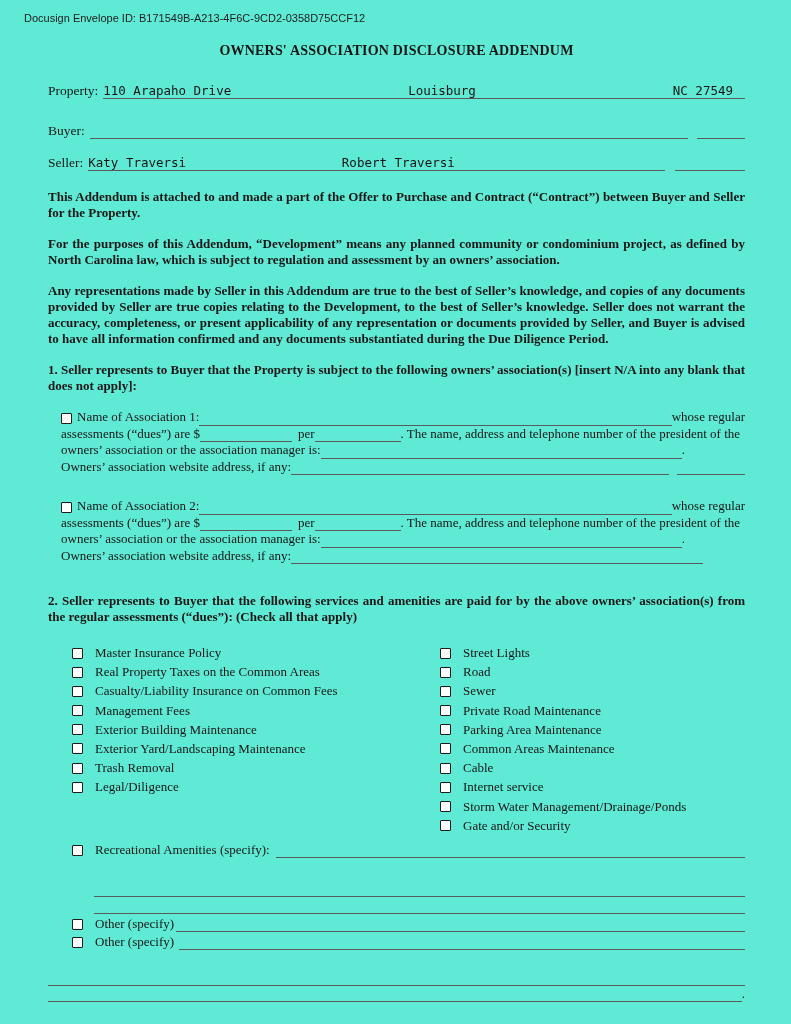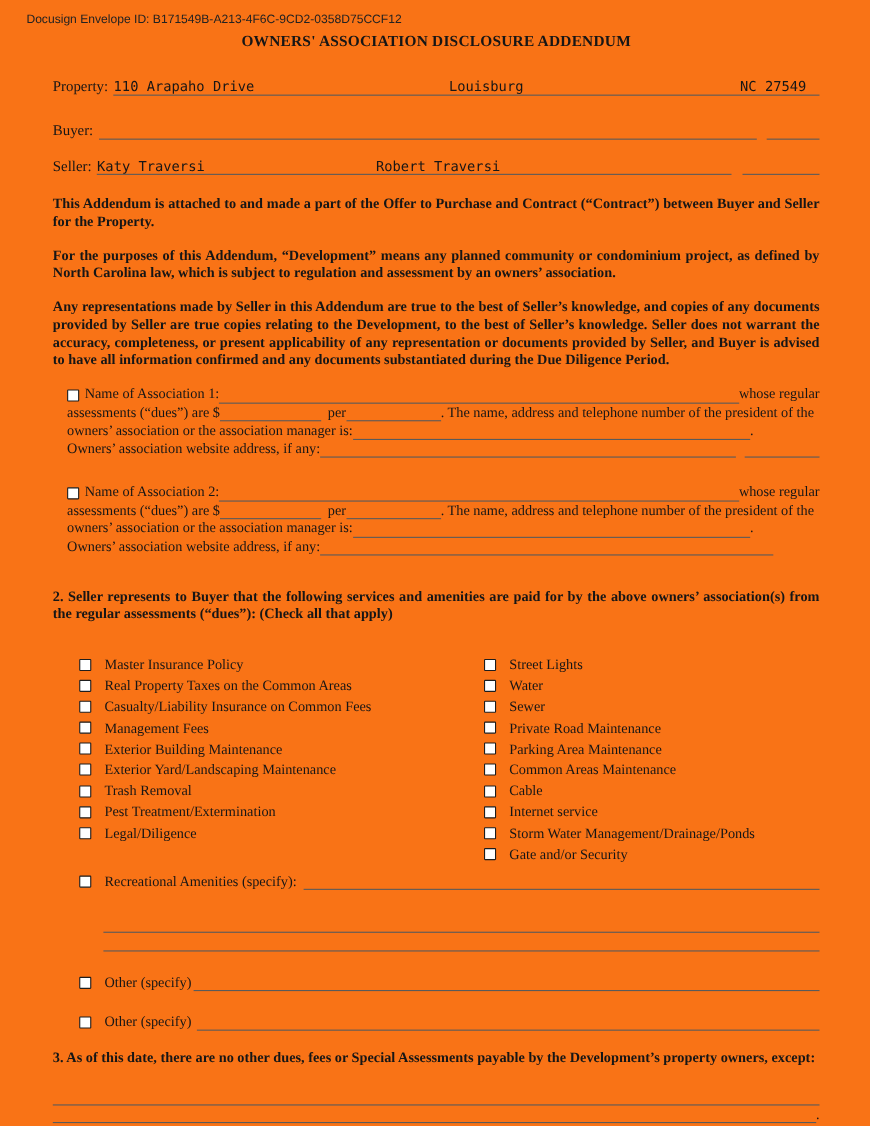--- a/index.html
+++ b/index.html
@@ -1,24 +1,24 @@
 <!DOCTYPE html>
 <html><head>
 <meta charset="utf-8">
 <style>
   html,body{margin:0;padding:0;background:#ffffff;}
   .page{
     position:relative;
     width:791px;height:1024px;
-    background:#f97316;
+    background:#5eead4;
     color:#161616;
     font-family:"Liberation Serif", serif;
     font-size:13px;
     box-sizing:border-box;
-    padding:0 46px 0 48px;
+    padding:12px 46px 0 48px;
     overflow:hidden;
   }
   .docusign{
     position:absolute;left:24px;top:12px;
     font-family:"Liberation Sans", sans-serif;
     font-size:11px;color:#222;
   }
   .title{
     text-align:center;font-weight:bold;font-size:14px;
     padding-top:31px;letter-spacing:.2px;
@@ -44,30 +44,30 @@
   .aline{display:flex;align-items:flex-end;}
   .aline .txt{white-space:nowrap;}
   .blank{flex:1;border-bottom:1px solid #5a5a5a;min-height:14px;}
   .blank.fixed{flex:none;}
   
   .cb{
     display:inline-block;flex:none;width:9px;height:9px;
     border:1.2px solid #1d1d1d;border-left-width:1.8px;border-bottom-width:1.8px;
     border-radius:1px;margin:0 5px 2px 0;background:#fff;
   }
-  .svc-cols{display:flex;margin-top:30px;margin-left:24px;}
+  .svc-cols{display:flex;margin-top:20px;margin-left:24px;}
   .svc-col-left{width:368px;}
   .svc-col-right{flex:1;}
   .svc-row{display:flex;align-items:center;margin-bottom:3.2px;}
   .svc-row .cb{margin-right:12px;margin-bottom:0;}
   .rec-row{display:flex;align-items:flex-end;margin-left:24px;margin-top:5px;}
   .rec-row .cb{margin-right:12px;}
   .rec-row .txt{white-space:nowrap;padding-right:6px;}
   .loneblank{border-bottom:1px solid #5a5a5a;height:15px;margin-left:46px;}
-  .other-row{display:flex;align-items:flex-end;margin-left:24px;margin-top:20px;}
+  .other-row{display:flex;align-items:flex-end;margin-left:24px;margin-top:2px;}
   .other-row .cb{margin-right:12px;}
   .other-row .txt{white-space:nowrap;padding-right:2px;}
   .s3-blank{border-bottom:1px solid #5a5a5a;height:16px;display:flex;align-items:flex-end;}
 </style>
 </head>
 <body>
 
 <div class="page">
 
   <div class="docusign">Docusign Envelope ID: B171549B-A213-4F6C-9CD2-0358D75CCF12</div>
@@ -99,20 +99,21 @@
       <span>Robert Traversi</span>
       <span class="sp" style="flex:1.35;"></span>
     </span>
     <span class="shortblank" style="width:70px;margin-left:10px;"></span>
   </div>
 
   <div class="para" style="margin-top:18px;">This Addendum is attached to and made a part of the Offer to Purchase and Contract (“Contract”) between Buyer and Seller for the Property.</div>
   <div class="para">For the purposes of this Addendum, “Development” means any planned community or condominium project, as defined by North Carolina law, which is subject to regulation and assessment by an owners’ association.</div>
   <div class="para">Any representations made by Seller in this Addendum are true to the best of Seller’s knowledge, and copies of any documents provided by Seller are true copies relating to the Development, to the best of Seller’s knowledge.  Seller does not warrant the accuracy, completeness, or present applicability of any representation or documents provided by Seller, and Buyer is advised to have all information confirmed and any documents substantiated during the Due Diligence Period.</div>
 
+  <div class="para">1.  Seller represents to Buyer that the Property is subject to the following owners’ association(s) [insert N/A into any blank that does not apply]:</div>
 
   <div class="assoc">
     <div class="aline">
       <span class="cb"></span>
       <span class="txt">Name of Association 1:</span>
       <span class="blank"></span>
       <span class="txt">whose regular</span>
     </div>
     <div class="aline">
       <span class="txt">assessments (“dues”) are $</span>
@@ -185,35 +186,31 @@
       <div class="svc-row">
           <span class="cb"></span>
           <span>Exterior Yard/Landscaping Maintenance</span>
         </div>
       <div class="svc-row">
           <span class="cb"></span>
           <span>Trash Removal</span>
         </div>
       <div class="svc-row">
           <span class="cb"></span>
-          <span>Pest Treatment/Extermination</span>
-        </div>
-      <div class="svc-row">
-          <span class="cb"></span>
           <span>Legal/Diligence</span>
         </div>
     </div>
     <div class="svc-col-right">
       <div class="svc-row">
           <span class="cb"></span>
           <span>Street Lights</span>
         </div>
       <div class="svc-row">
           <span class="cb"></span>
-          <span>Water</span>
+          <span>Road</span>
         </div>
       <div class="svc-row">
           <span class="cb"></span>
           <span>Sewer</span>
         </div>
       <div class="svc-row">
           <span class="cb"></span>
           <span>Private Road Maintenance</span>
         </div>
       <div class="svc-row">
@@ -256,20 +253,19 @@
     <span class="cb"></span>
     <span class="txt">Other (specify)</span>
     <span class="blank"></span>
   </div>
   <div class="other-row">
     <span class="cb"></span>
     <span class="txt" style="padding-right:5px;">Other (specify)</span>
     <span class="blank"></span>
   </div>
 
-  <div class="para" style="margin-top:16px;">3.  As of this date, there are no other dues, fees or Special Assessments payable by the Development’s property owners, except:</div>
   <div class="s3-blank" style="margin-top:19px;"></div>
   <div style="display:flex;align-items:flex-end;margin-top:-1px;">
     <span class="s3-blank" style="flex:1;"></span>
     <span>.</span>
   </div>
 
 </div>
 
 </body></html>

